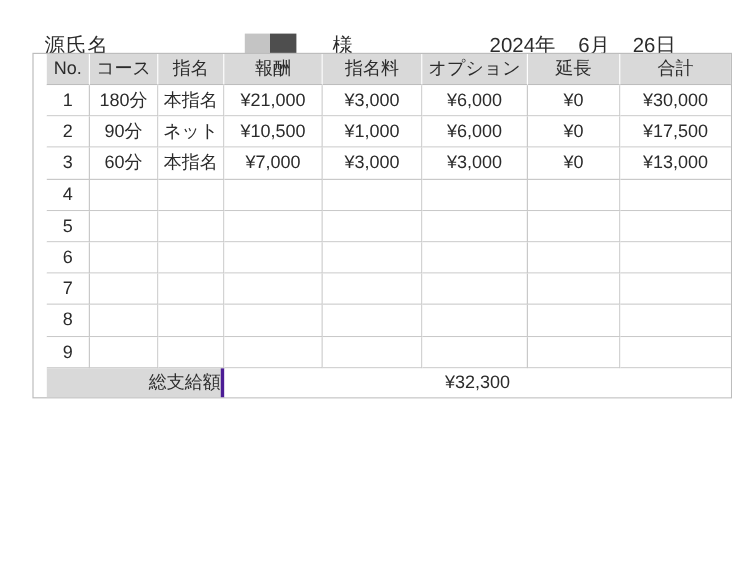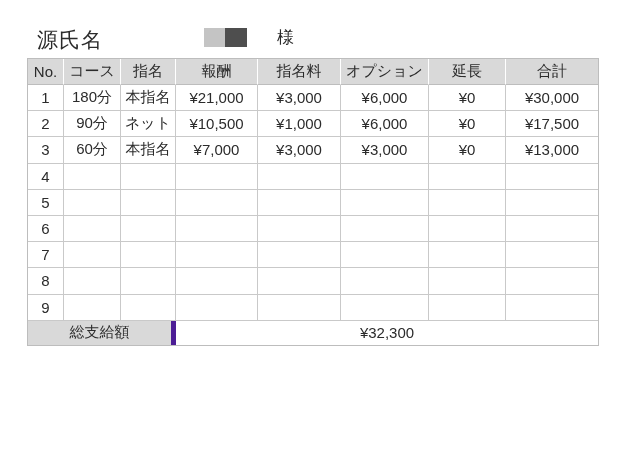--- a/index.html
+++ b/index.html
@@ -5,66 +5,72 @@
   html,body{margin:0;padding:0;}
   body{
     width:623px;height:472px;background:#ffffff;
     font-family:"Liberation Sans","DejaVu Sans",sans-serif;
     color:#2b2b2b;position:relative;overflow:hidden;
   }
   .page{position:absolute;inset:0;background:#fff;}
 
   
   .doc-header{position:absolute;left:0;top:0;width:623px;height:58px;}
-  .name-label{position:absolute;left:37px;top:26px;font-size:21px;letter-spacing:1px;}
+  .name-label{position:absolute;left:37px;top:26px;font-size:17px;letter-spacing:1px;}
   .redact{position:absolute;left:204px;top:28px;display:flex;}
   .r-light{width:21px;height:19px;background:#c4c4c4;display:inline-block;}
   .r-dark{width:22px;height:19px;background:#4e4e4e;display:inline-block;}
   .honorific{position:absolute;left:277px;top:26px;font-size:17px;}
   .date{position:absolute;left:408px;top:26px;font-size:17px;display:flex;gap:19px;}
 
   
   table.pay{
-    position:absolute;left:27px;top:58px;width:570px;
+    position:absolute;left:27px;top:44px;width:570px;
     border-collapse:separate;border-spacing:0;table-layout:fixed;
     border:1.5px solid #bdbdbd;
     font-size:15px;
+    padding-left:11px;
   }
   .pay th,.pay td{
     padding:0;text-align:center;vertical-align:middle;
     font-weight:normal;color:#2b2b2b;overflow:hidden;white-space:nowrap;
     border-right:1px solid #c9c9c9;border-bottom:1px solid #c9c9c9;
   }
   .pay th:last-child,.pay td:last-child{border-right:none;}
   tr.hdr th{
     background:#d9d9d9;height:25px;font-size:15px;
     border-right:1px solid #ffffff;border-bottom:1px solid #bdbdbd;
   }
   tr.hdr th:last-child{border-right:none;}
   tr.data td{height:25.2px;background:#ffffff;}
   tr.sum th.sum-label{
-    background:#d9d9d9;height:24px;border-right:5px solid #4c1d95;
-    border-bottom:1px solid #ffffff;font-size:15px;
+    background:#d9d9d9;height:24px;border-right:3px solid #4c1d95;
+    border-bottom:1px solid #ffffff;font-size:15px;text-align:right;
   }
   tr.sum:last-child th.sum-label{border-bottom:none;}
   tr.sum td.sum-value{background:#ffffff;}
   tr.sum:last-child td.sum-value{border-bottom:none;}
 </style>
 </head>
 <body>
 
 <div class="page">
 
   <div class="doc-header">
     <span class="name-label">源氏名</span>
     <span class="redact">
       <span class="r-light"></span>
       <span class="r-dark"></span>
     </span>
     <span class="honorific">様</span>
+    <span class="date">
+      <span>2024年</span>
+      <span>6月</span>
+      <span>26日</span>
+    </span>
   </div>
 
   <table class="pay">
     <colgroup>
       <col style="width:36px">
         <col style="width:57px">
         <col style="width:55px">
         <col style="width:82px">
       <col style="width:83px">
         <col style="width:88px">

